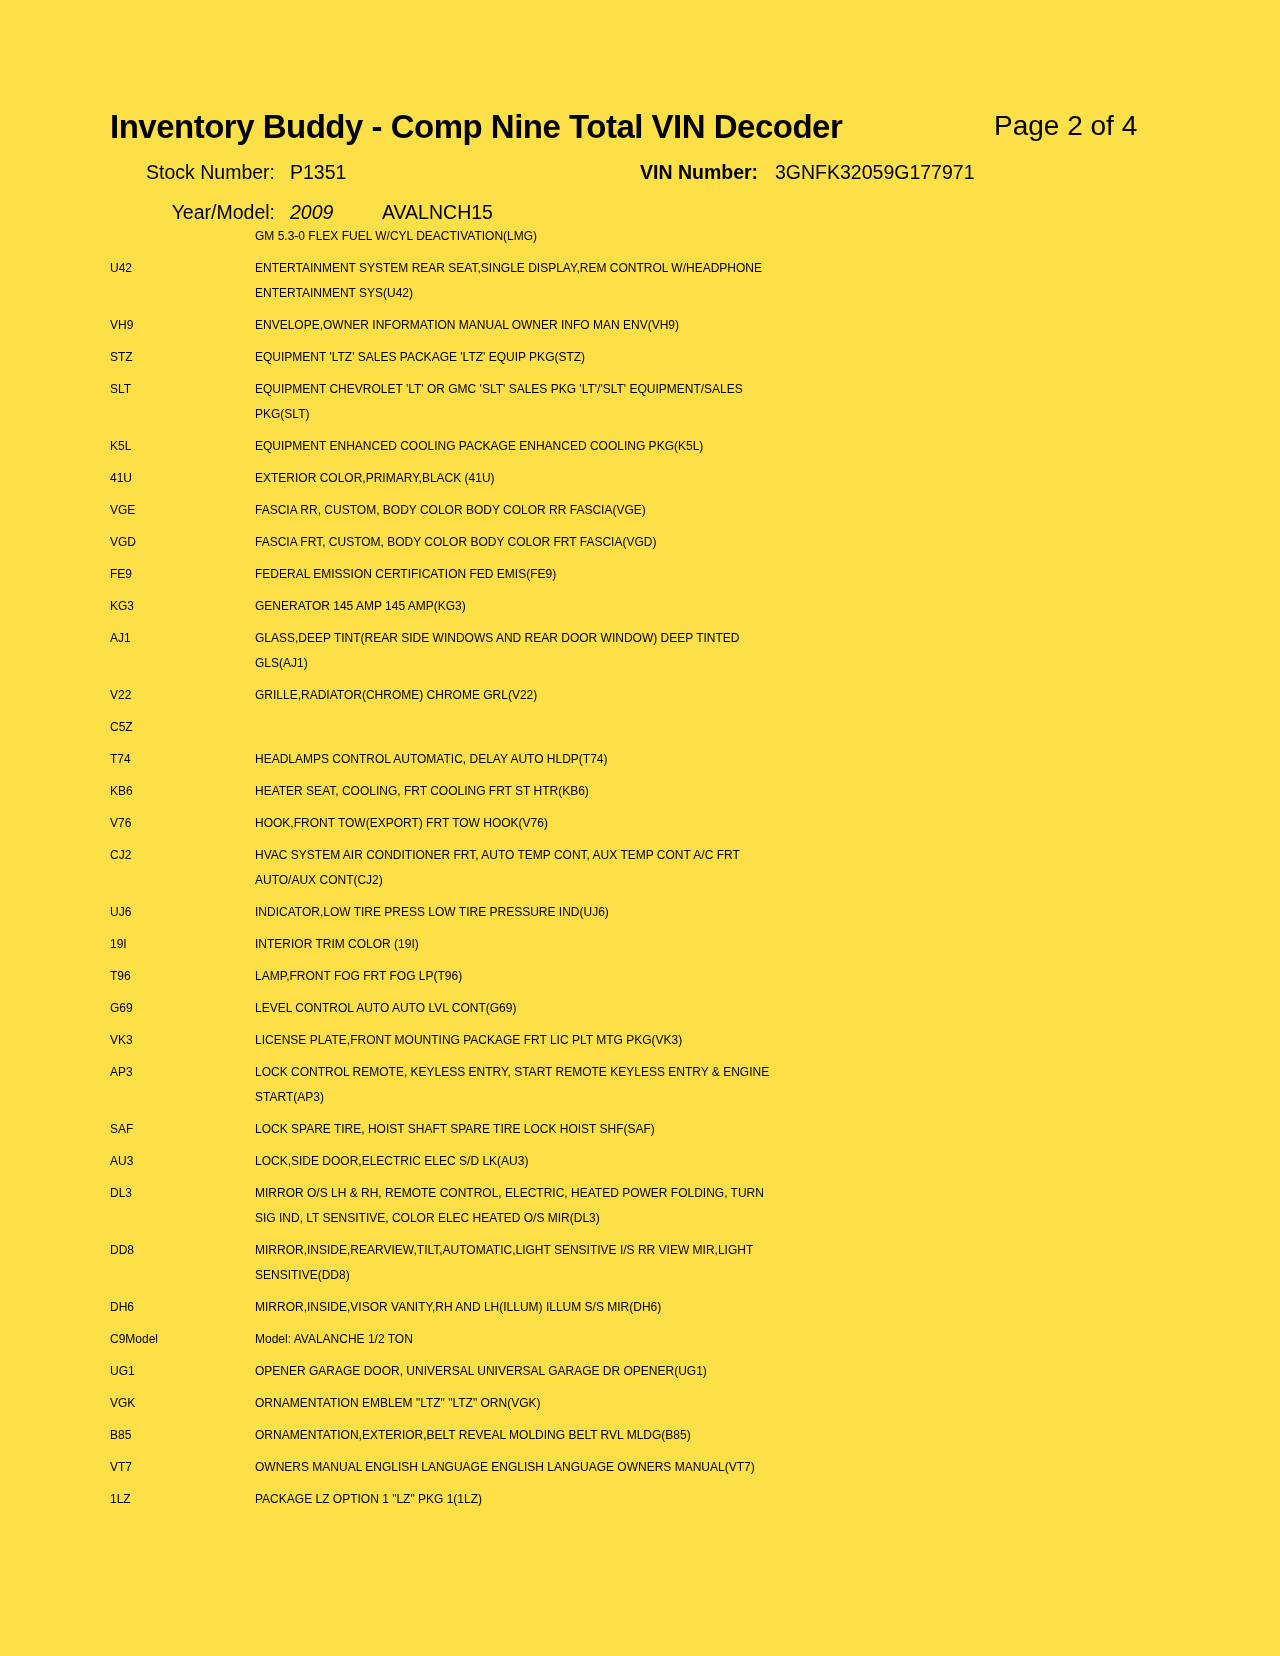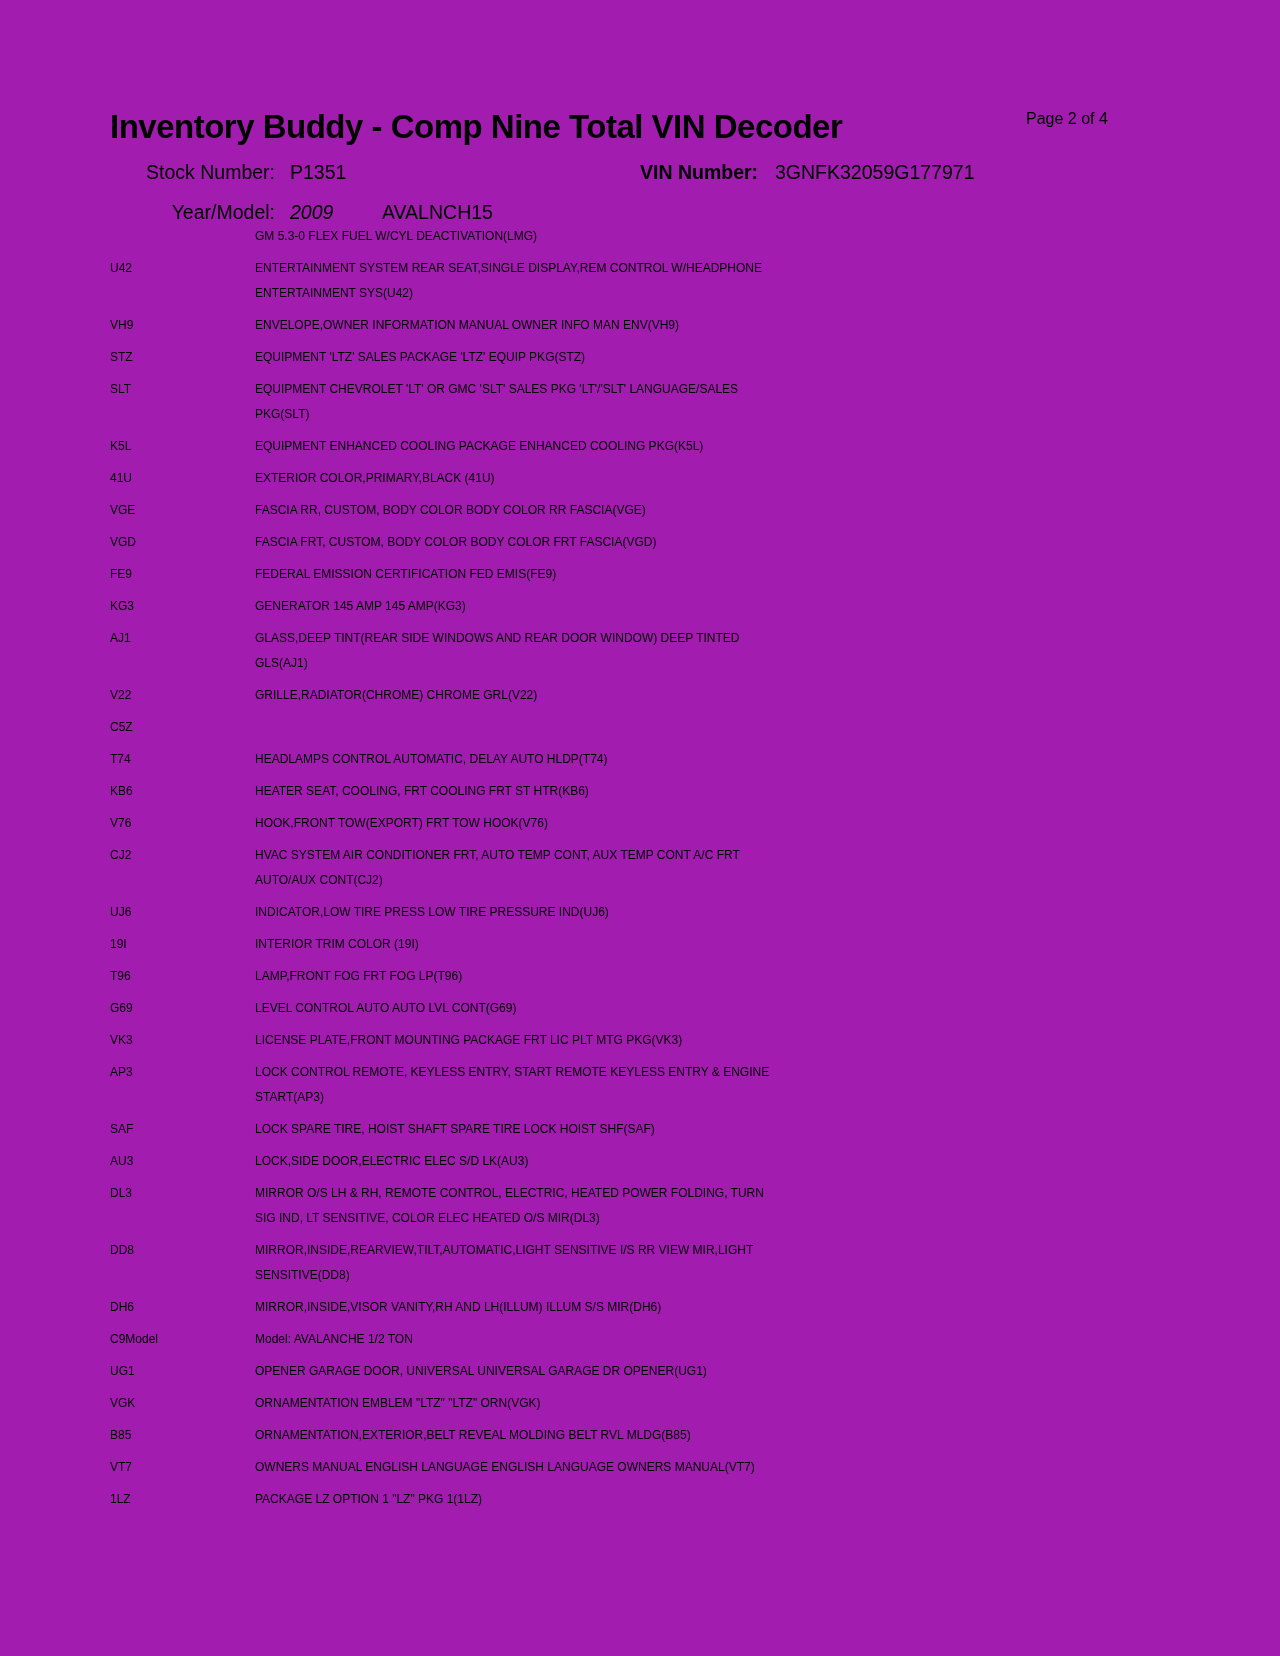--- a/index.html
+++ b/index.html
@@ -1,41 +1,40 @@
 <!DOCTYPE html>
 <html><head>
 <meta charset="utf-8">
 <style>
   * { margin: 0; padding: 0; box-sizing: border-box; }
   html, body { background: #ffffff; }
   .page {
     position: relative;
     width: 1280px;
     height: 1656px;
-    background: #a21caf;
+    background: #fde047;
     color: #000000;
     font-family: "Liberation Sans", "DejaVu Sans", sans-serif;
     overflow: hidden;
   }
   .doc-title {
     position: absolute;
     left: 110px;
     top: 108px;
     font-size: 33px;
     font-weight: bold;
     letter-spacing: -0.5px;
     white-space: nowrap;
   }
   .page-indicator {
     position: absolute;
     left: 994px;
     top: 110px;
-    font-size: 16px;
-    white-space: nowrap;
-    margin-left: 32px;
+    font-size: 28px;
+    white-space: nowrap;
   }
   .hdr-row {
     position: absolute;
     left: 110px;
     width: 1080px;
     height: 24px;
     font-size: 19.5px;
     line-height: 24px;
     white-space: nowrap;
   }
@@ -116,21 +115,21 @@
     <div class="option-desc">ENVELOPE,OWNER INFORMATION MANUAL OWNER INFO MAN ENV(VH9)</div>
   </div>
 
   <div class="option-row">
     <div class="option-code">STZ</div>
     <div class="option-desc">EQUIPMENT 'LTZ' SALES PACKAGE 'LTZ' EQUIP PKG(STZ)</div>
   </div>
 
   <div class="option-row">
     <div class="option-code">SLT</div>
-    <div class="option-desc">EQUIPMENT CHEVROLET 'LT' OR GMC 'SLT' SALES PKG 'LT'/'SLT' LANGUAGE/SALES
+    <div class="option-desc">EQUIPMENT CHEVROLET 'LT' OR GMC 'SLT' SALES PKG 'LT'/'SLT' EQUIPMENT/SALES
 PKG(SLT)</div>
   </div>
 
   <div class="option-row">
     <div class="option-code">K5L</div>
     <div class="option-desc">EQUIPMENT ENHANCED COOLING PACKAGE ENHANCED COOLING PKG(K5L)</div>
   </div>
 
   <div class="option-row">
     <div class="option-code">41U</div>

